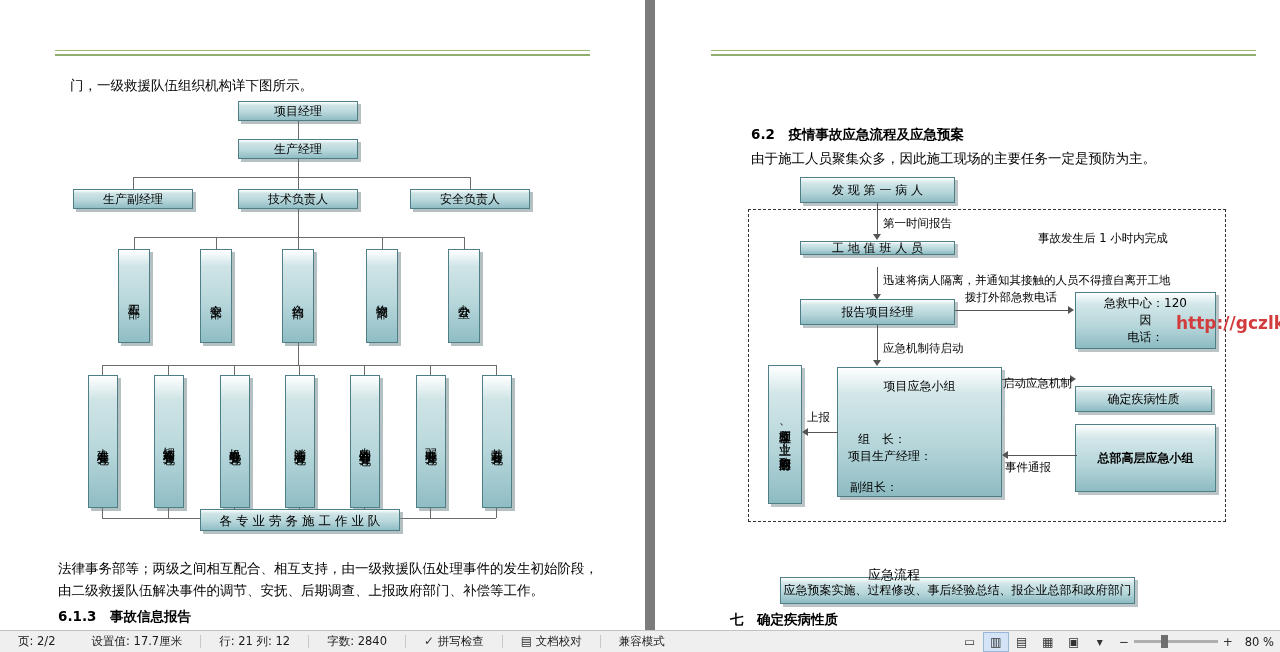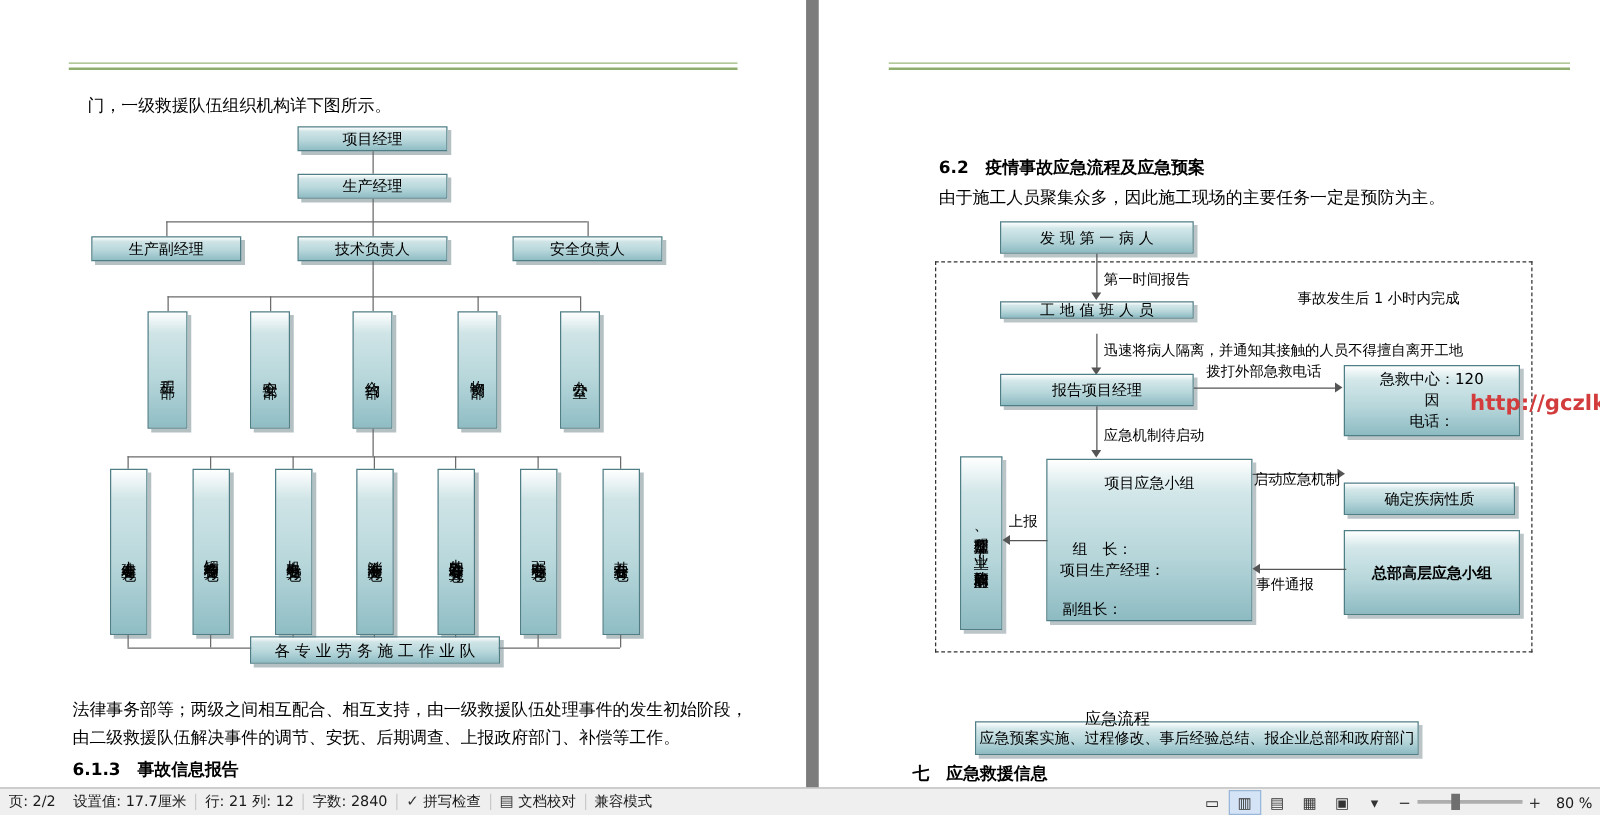--- a/index.html
+++ b/index.html
@@ -132,21 +132,21 @@
     position: absolute;
     left: 0; top: 630px; width: 1280px; height: 22px;
     background: #efefef;
     border-top: 1px solid #c2c2c2;
     display: flex;
     align-items: center;
     font-family: "DejaVu Sans", "Liberation Sans", sans-serif;
     font-size: 11.5px;
     color: #1a1a1a;
   }
-  .sb-item { padding: 0 7px; white-space: nowrap; }
+  .sb-item { padding: 0 18px; white-space: nowrap; }
   .sb-sep { width: 1px; height: 13px; background: #c9c9c9; }
   .sb-spacer { flex: 1; }
   .sb-btn {
     width: 26px; height: 20px;
     display: flex; align-items: center; justify-content: center;
     border: 1px solid transparent;
   }
   .sb-btn.active { background: #d4e3f5; border: 1px solid #9ab6d8; }
   .sb-zoom { padding: 0 6px; }
   .slider-wrap {
@@ -316,21 +316,21 @@
         <div class="shaft" style="left:6px; top:4px; width:69px; height:1px;"></div>
         <div class="head left" style="left:0px; top:0px;"></div>
       </div>
       <div class="flabel" style="left:350px; top:460px;">事件通报</div>
 
       <div class="fbox" style="left:125px; top:557px; width:355px; height:27px; font-weight:normal;margin-top:20px;">应急预案实施、过程修改、事后经验总结、报企业总部和政府部门</div>
 
       <div class="flabel" style="left:213px; top:566px; font-size:13px;">应急流程</div>
     </div>
 
-    <div class="doc-text doc-bold" style="left:75px; top:608px;">七　应急救援信息</div>
+    <div class="doc-text doc-bold" style="left:75px; top:608px;">七　确定疾病性质</div>
 
     <div class="watermark" style="left:521px; top:313px;">http://gczlk.cn</div>
   </div>
 
   <div id="statusbar">
     <div class="sb-item">页: 2/2</div>
     <div class="sb-item">设置值: 17.7厘米</div>
     <div class="sb-sep"></div>
     <div class="sb-item">行: 21  列: 12</div>
     <div class="sb-sep"></div>

